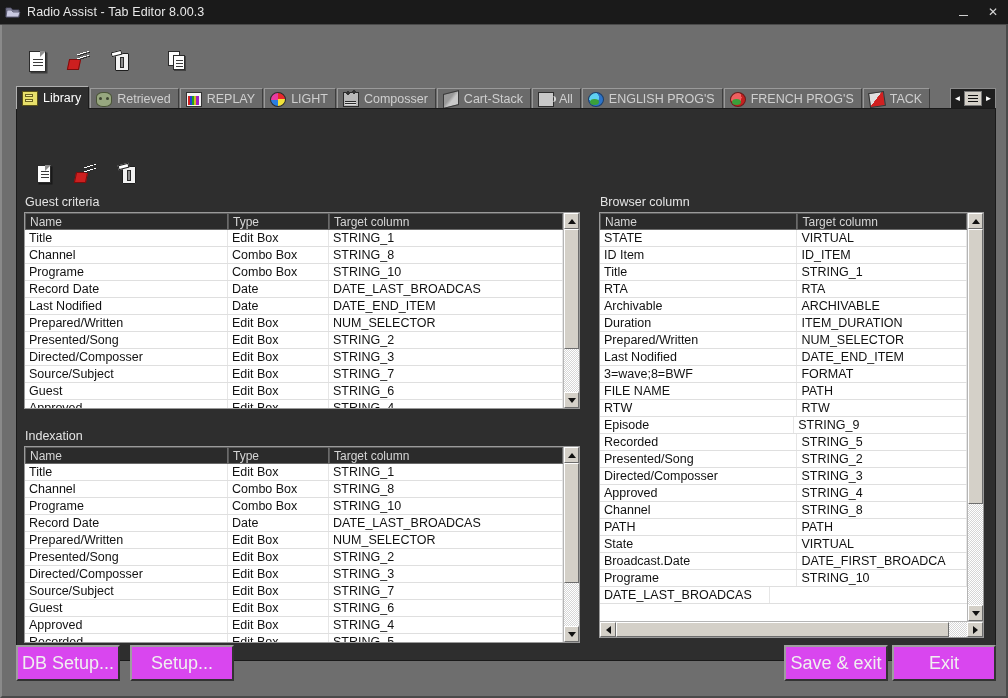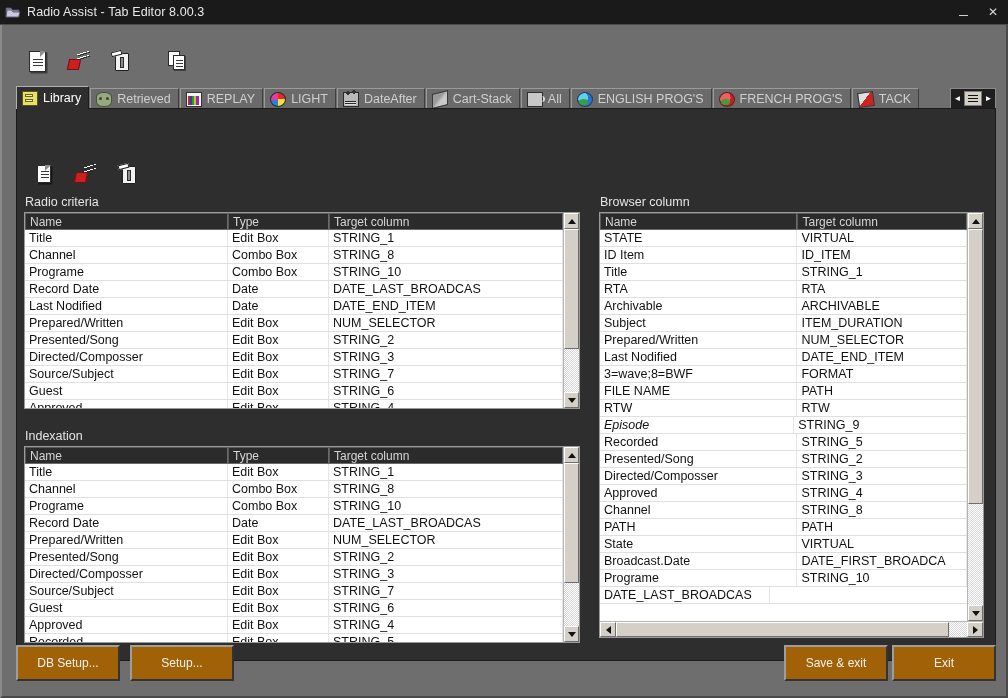--- a/index.html
+++ b/index.html
@@ -544,27 +544,27 @@
     background: #d4d0c8;
     border: 1px solid #ffffff;
     border-right-color: #6d6d6d;
     border-bottom-color: #6d6d6d;
     box-sizing: border-box;
   }
 
   
   .btn {
     position: absolute;
-    background: #a16207;
+    background: #d946ef;
     border-top: 2px solid #9e9e9e;
     border-left: 2px solid #9e9e9e;
     border-right: 2px solid #333333;
     border-bottom: 2px solid #333333;
     color: #f0f0f0;
-    font-size: 12px;
+    font-size: 18px;
     display: flex;
     align-items: center;
     justify-content: center;
     box-sizing: border-box;
     cursor: default;
     text-align: center;
   }
 </style>
 </head>
 <body>
@@ -623,21 +623,21 @@
       <div class="tab">
         <span class="tab-icon ti-chart"></span>
         <span>REPLAY</span>
       </div>
       <div class="tab">
         <span class="tab-icon ti-colorwheel"></span>
         <span>LIGHT</span>
       </div>
       <div class="tab">
         <span class="tab-icon ti-camera"></span>
-        <span>DateAfter</span>
+        <span>Composser</span>
       </div>
       <div class="tab">
         <span class="tab-icon ti-cart"></span>
         <span>Cart-Stack</span>
       </div>
       <div class="tab">
         <span class="tab-icon ti-speaker"></span>
         <span>All</span>
       </div>
       <div class="tab">
@@ -672,21 +672,21 @@
           </span>
         </div>
         <div class="tb-btn">
           <span class="ico-trash">
             <span class="body"></span>
               <span class="lid"></span>
           </span>
         </div>
       </div>
 
-      <div class="section-label" style="left:8px; top:86px;">Radio criteria</div>
+      <div class="section-label" style="left:8px; top:86px;">Guest criteria</div>
 
       <div class="listctl" id="lc-search" style="left: 7px; top: 103px; width: 556px; height: 197px;">
           <div class="lc-viewport" style="position: absolute; inset: 0px 16px 0px 0px;">
             <div class="lc-header">
               <div class="hcell" style="width: 203px;">Name</div>
               <div class="hcell" style="width: 101px;">Type</div>
               <div class="hcell" style="width: 234px;">Target column</div>
             </div>
             <div class="lc-rows">
               <div class="lc-row">
@@ -860,21 +860,21 @@
               </div>
               <div class="lc-row">
                 <div class="cell" style="width: 198px;">RTA</div>
                 <div class="cell" style="width: 170px;">RTA</div>
               </div>
               <div class="lc-row">
                 <div class="cell" style="width: 198px;">Archivable</div>
                 <div class="cell" style="width: 170px;">ARCHIVABLE</div>
               </div>
               <div class="lc-row">
-                <div class="cell" style="width: 198px;">Subject</div>
+                <div class="cell" style="width: 198px;">Duration</div>
                 <div class="cell" style="width: 170px;">ITEM_DURATION</div>
               </div>
               <div class="lc-row">
                 <div class="cell" style="width: 198px;">Prepared/Written</div>
                 <div class="cell" style="width: 170px;">NUM_SELECTOR</div>
               </div>
               <div class="lc-row">
                 <div class="cell" style="width: 198px;">Last Nodified</div>
                 <div class="cell" style="width: 170px;">DATE_END_ITEM</div>
               </div>
@@ -884,21 +884,21 @@
               </div>
               <div class="lc-row">
                 <div class="cell" style="width: 198px;">FILE NAME</div>
                 <div class="cell" style="width: 170px;">PATH</div>
               </div>
               <div class="lc-row">
                 <div class="cell" style="width: 198px;">RTW</div>
                 <div class="cell" style="width: 170px;">RTW</div>
               </div>
               <div class="lc-row">
-                <div class="cell" style="width: 198px; font-style: italic;">Episode</div>
+                <div class="cell" style="width: 198px;">Episode</div>
                 <div class="cell" style="width: 176px;">STRING_9</div>
               </div>
               <div class="lc-row">
                 <div class="cell" style="width: 198px;">Recorded</div>
                 <div class="cell" style="width: 170px;">STRING_5</div>
               </div>
               <div class="lc-row">
                 <div class="cell" style="width: 198px;">Presented/Song</div>
                 <div class="cell" style="width: 170px;">STRING_2</div>
               </div>

